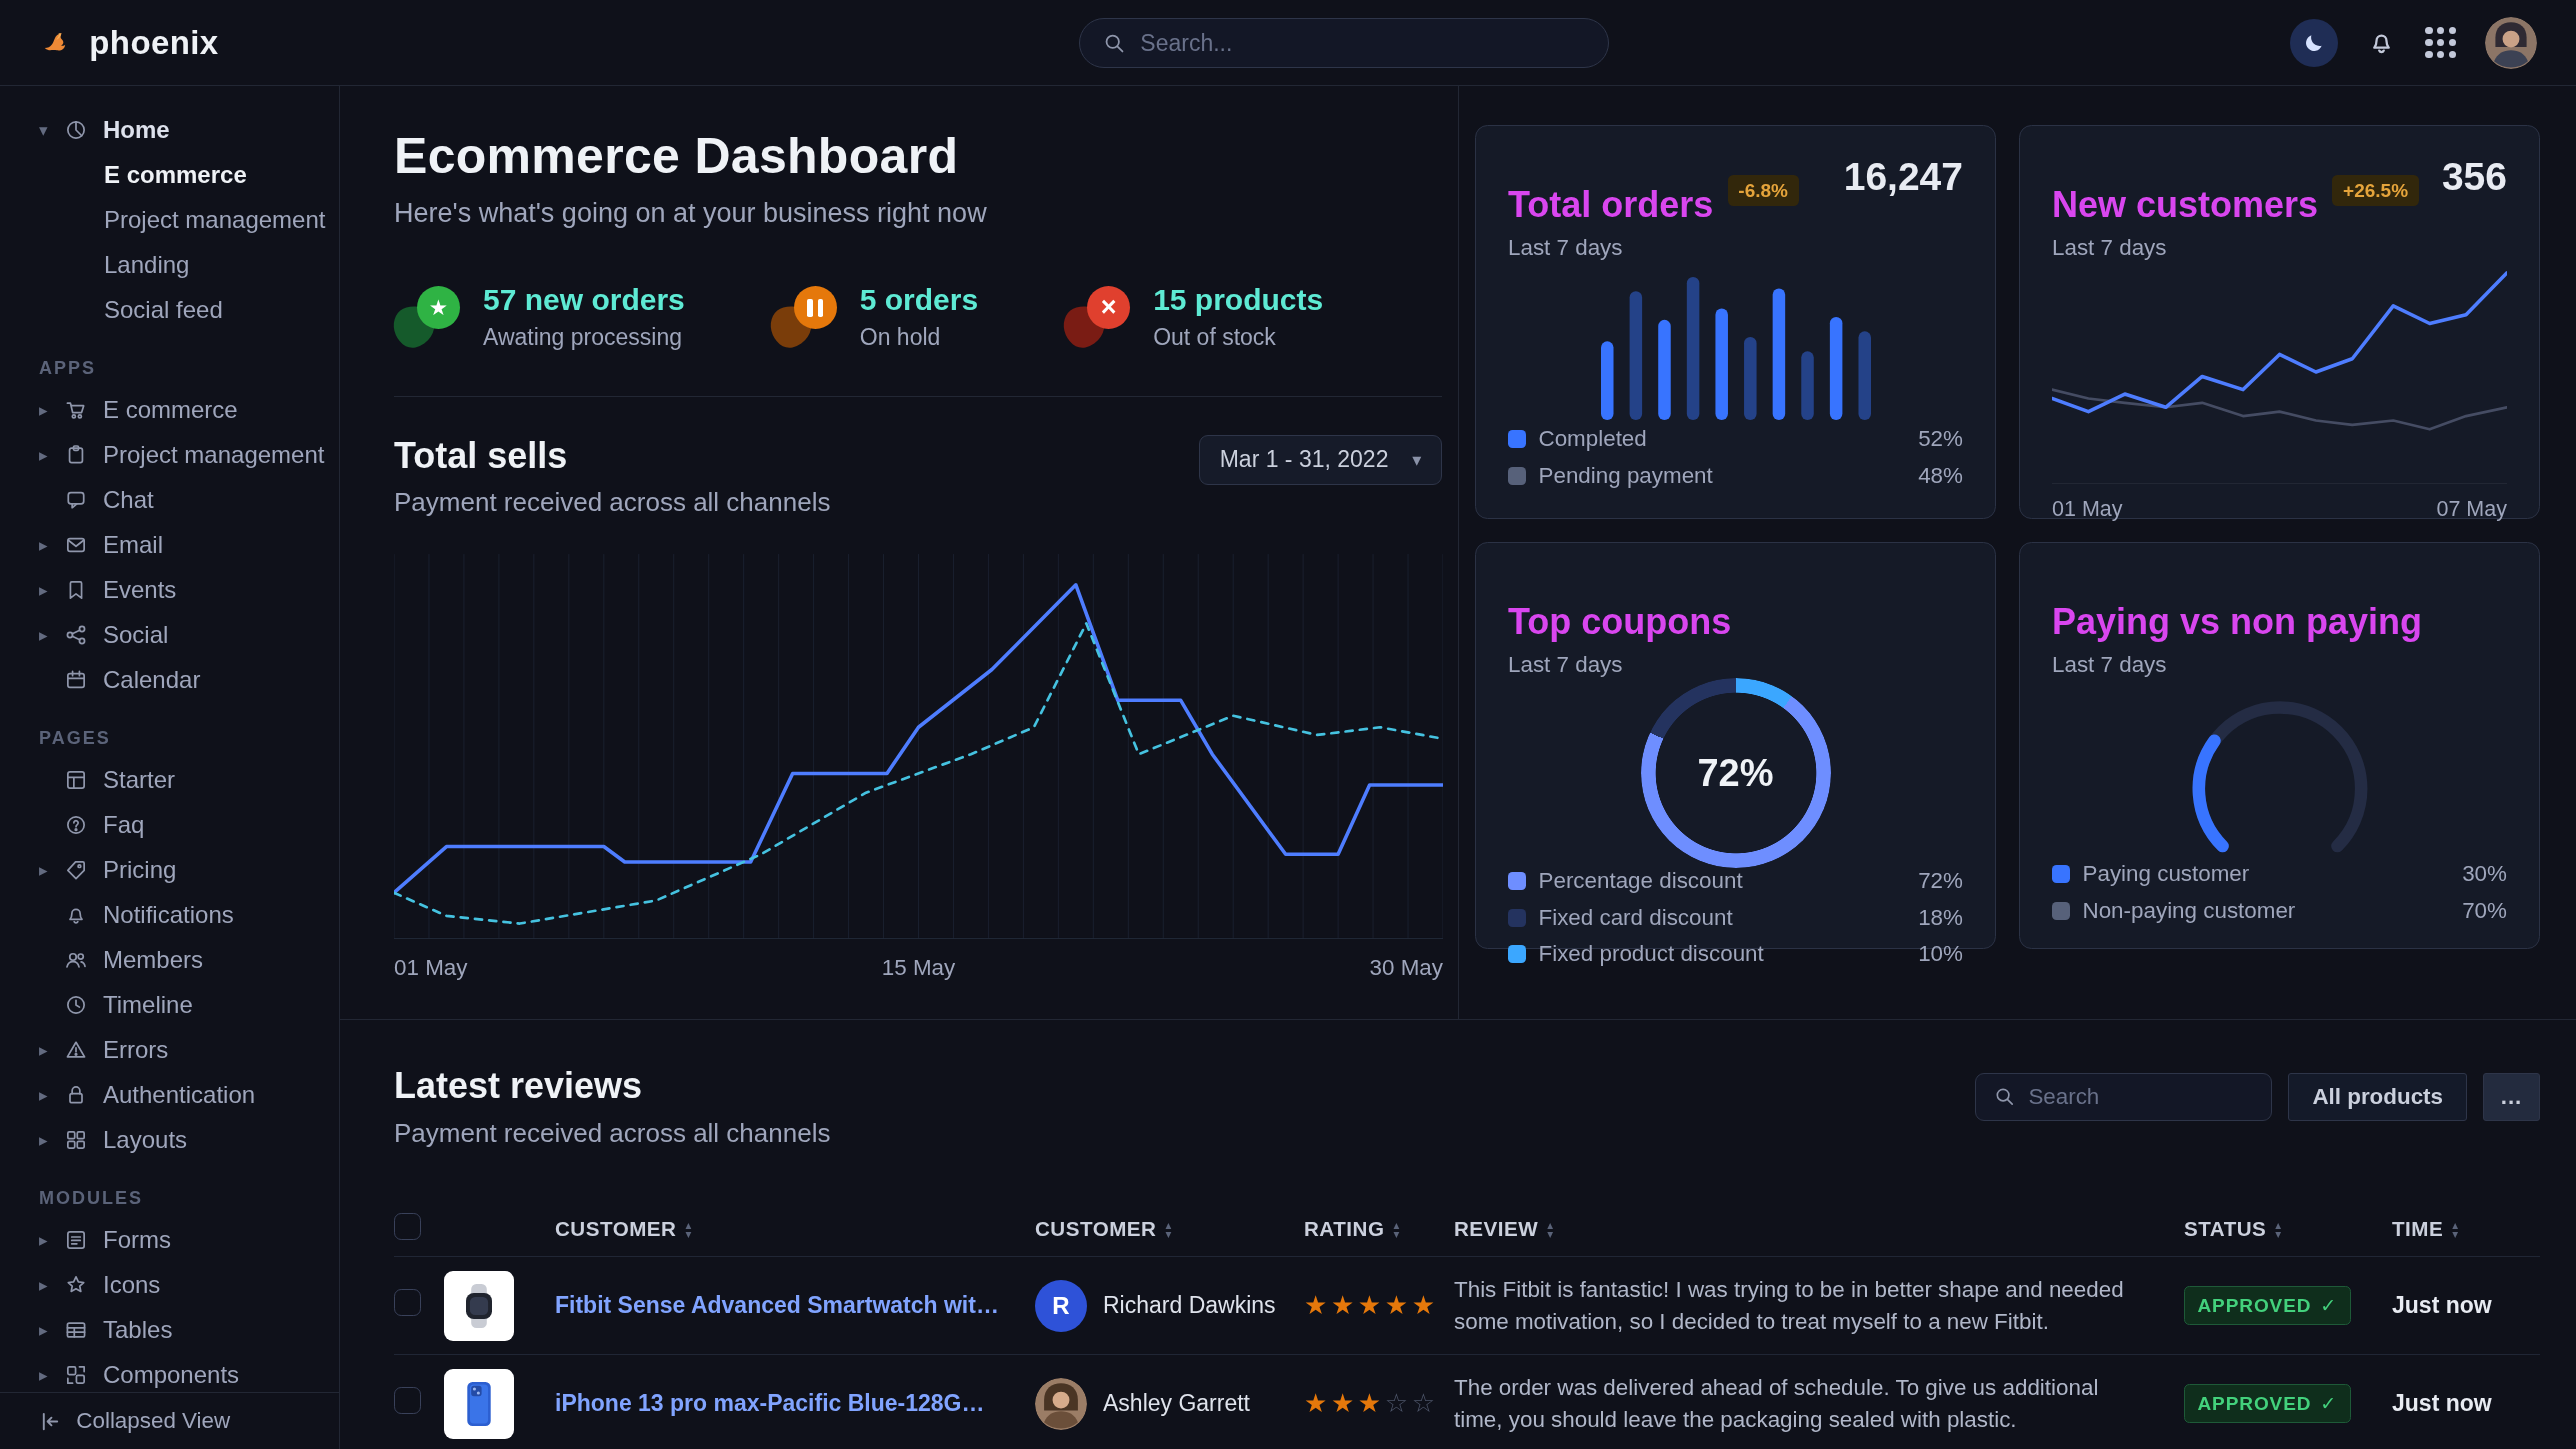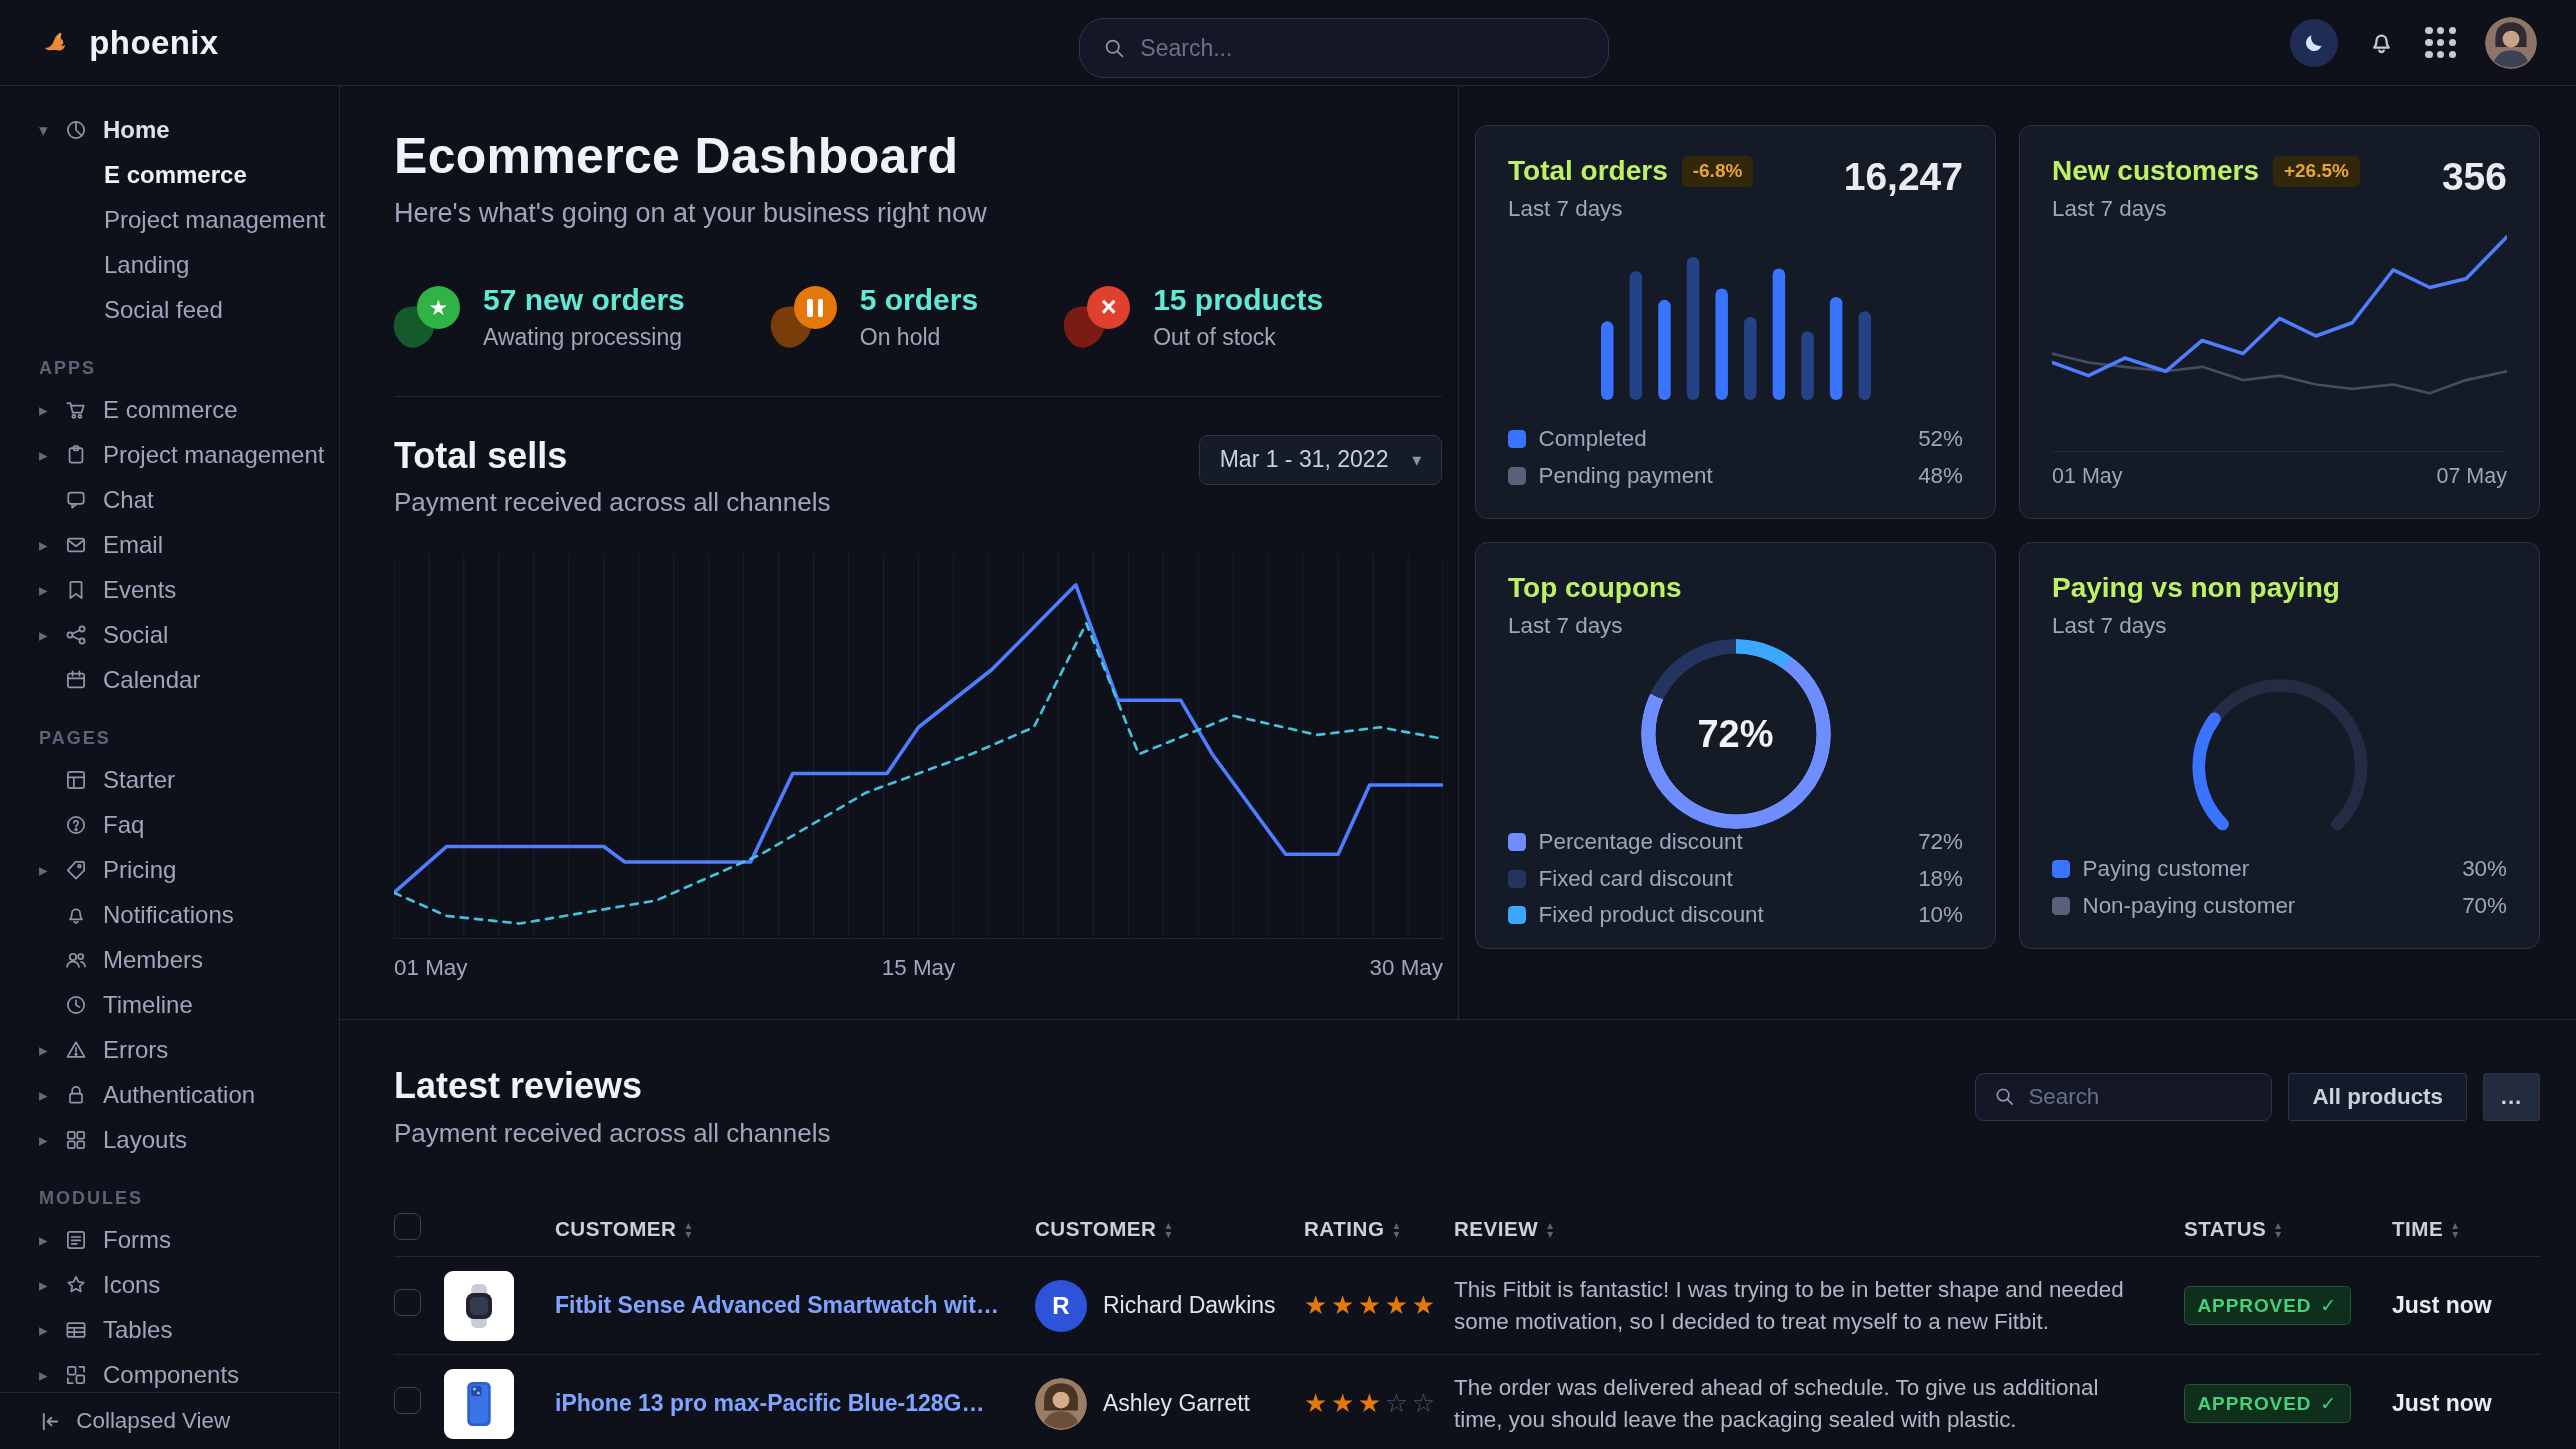--- a/index.html
+++ b/index.html
@@ -6,21 +6,21 @@
   html,body{width:2576px;height:1449px;overflow:hidden;}
   body{background:#0f111a;color:#9fa6bc;font-family:"Liberation Sans","DejaVu Sans",sans-serif;font-size:23px;}
   i{font-style:normal;}
   svg{display:block;}
   .ico{stroke:#8f96ab;stroke-width:2;fill:none;stroke-linecap:round;stroke-linejoin:round;}
 
   
   .topbar{position:fixed;top:0;left:0;width:2576px;height:86px;display:flex;align-items:center;padding:0 39px;border-bottom:0.9px solid #222734;background:#0f111a;z-index:30;}
   .brand{display:flex;align-items:center;gap:14.3px;cursor:pointer;}
   .brand-name{font-size:33px;font-weight:700;color:#eff2f6;letter-spacing:0.4px;}
-  .topsearch{position:absolute;left:1079px;top:18px;width:530px;height:60px;border:0.9px solid #2e3549;border-radius:25px;background:#131726;display:flex;align-items:center;gap:14.3px;padding:0 23px;}
+  .topsearch{position:absolute;left:1079px;top:18px;width:530px;height:50px;border:0.9px solid #2e3549;border-radius:25px;background:#131726;display:flex;align-items:center;gap:14.3px;padding:0 23px;}
   .topsearch input{flex:1;background:transparent;border:none;outline:none;color:#cbd0dd;font-size:23px;font-family:inherit;}
   input::placeholder{color:#69718a;}
   .top-right{margin-left:auto;display:flex;align-items:center;gap:29px;}
   .moon-btn{width:48px;height:48px;border-radius:50%;background:#1f2d55;display:flex;align-items:center;justify-content:center;cursor:pointer;}
   .icon-btn{display:flex;align-items:center;justify-content:center;cursor:pointer;}
   .grid-dots{display:grid;grid-template-columns:repeat(3,7.2px);grid-gap:4.5px;}
   .grid-dots i{width:7.2px;height:7.2px;border-radius:50%;background:#c3c9da;}
   .avatar-top{width:52px;height:52px;border-radius:50%;overflow:hidden;cursor:pointer;}
 
   
@@ -60,21 +60,21 @@
   .sells-sub{margin-top:10.7px;font-size:26px;color:#9fa6bc;}
   .select{width:243px;height:50px;border:0.9px solid #2e3549;border-radius:9px;background:#161b29;display:flex;align-items:center;justify-content:space-between;padding:0 19.7px;font-size:23px;color:#cbd0dd;cursor:pointer;}
   .select .chev{color:#8a92a8;font-size:18px;}
   #sells-chart{margin-top:36px;width:1049px;height:385px;}
   .x-labels{display:flex;justify-content:space-between;width:1049px;margin-top:16px;font-size:22.4px;color:#9fa6bc;}
 
   
   .card{background:#151a27;border:0.9px solid #2b3245;border-radius:12.5px;padding:29px 32px;display:flex;flex-direction:column;}
   .card-top{display:flex;justify-content:space-between;align-items:flex-start;}
   .card-title-row{display:flex;align-items:center;}
-  .card-title{font-size:28px;font-weight:700;color:#bef264;}
+  .card-title{font-size:36px;font-weight:700;color:#d946ef;margin-top:29px;}
   .badge{margin-left:14.3px;padding:4.5px 10.7px;border-radius:5.4px;font-size:19px;font-weight:700;background:#32270b;color:#e5a43b;}
   .card-period{margin-top:9px;font-size:22.4px;color:#9fa6bc;}
   .card-value{font-size:39px;font-weight:700;color:#e8ebf2;}
   .bars-wrap{flex:1;display:flex;align-items:center;justify-content:center;}
   #orders-bars{width:270px;height:152px;}
   .legend{display:flex;flex-direction:column;gap:10.7px;margin-top:auto;}
   .legend-row{display:flex;align-items:center;gap:12.5px;font-size:22.4px;}
   .legend-row .sq{width:18px;height:18px;border-radius:4.5px;flex:none;background:#3874ff;}
   .legend-label{flex:1;color:#9fa6bc;white-space:nowrap;}
   .legend-val{color:#9fa6bc;}

